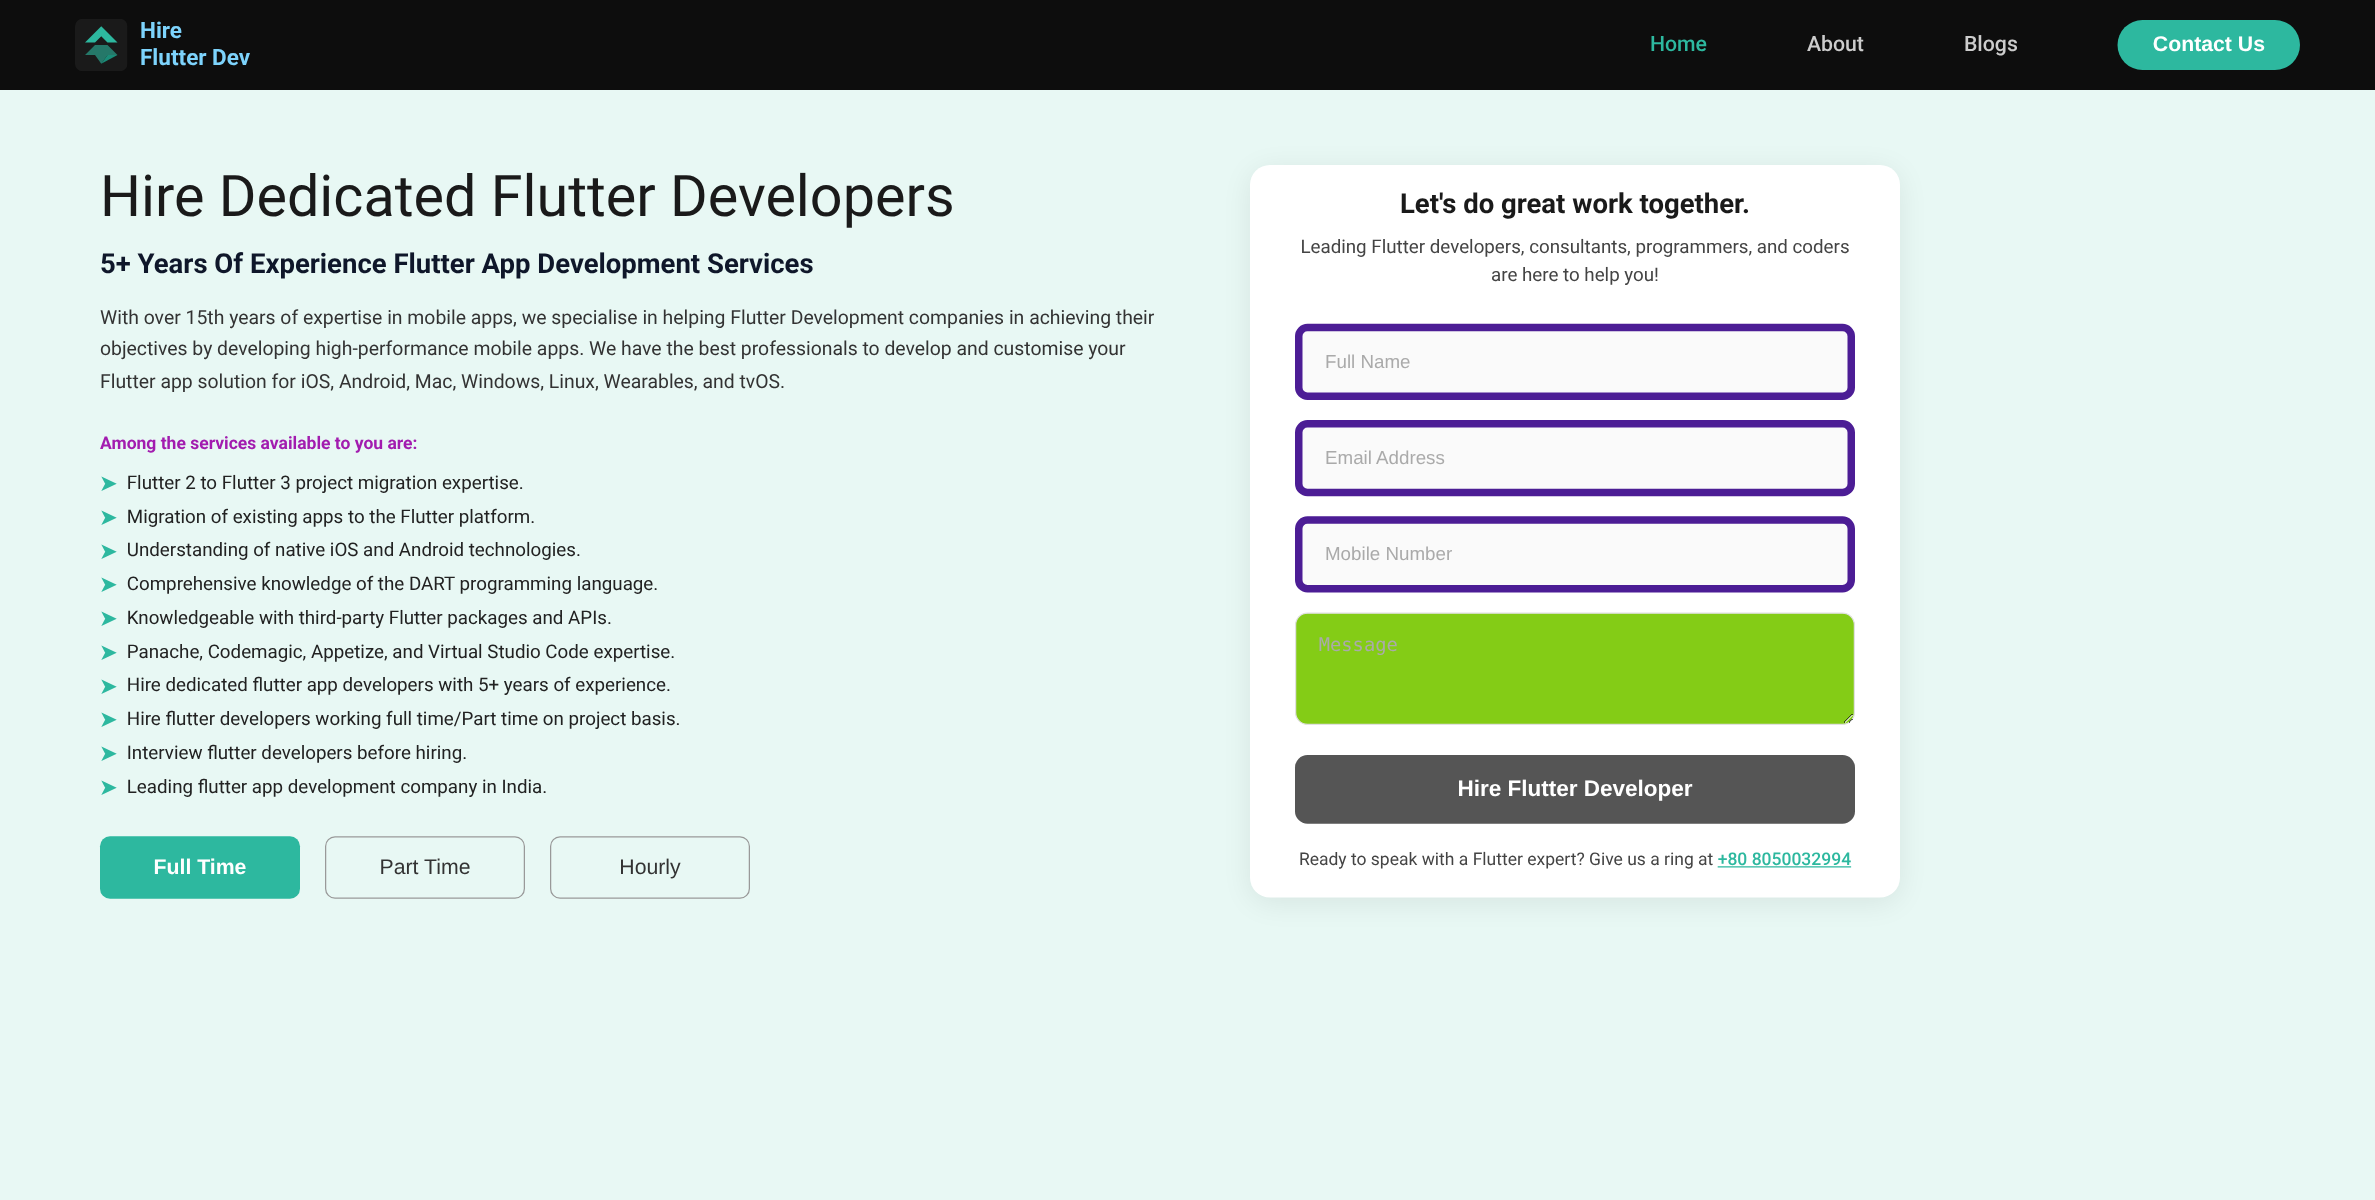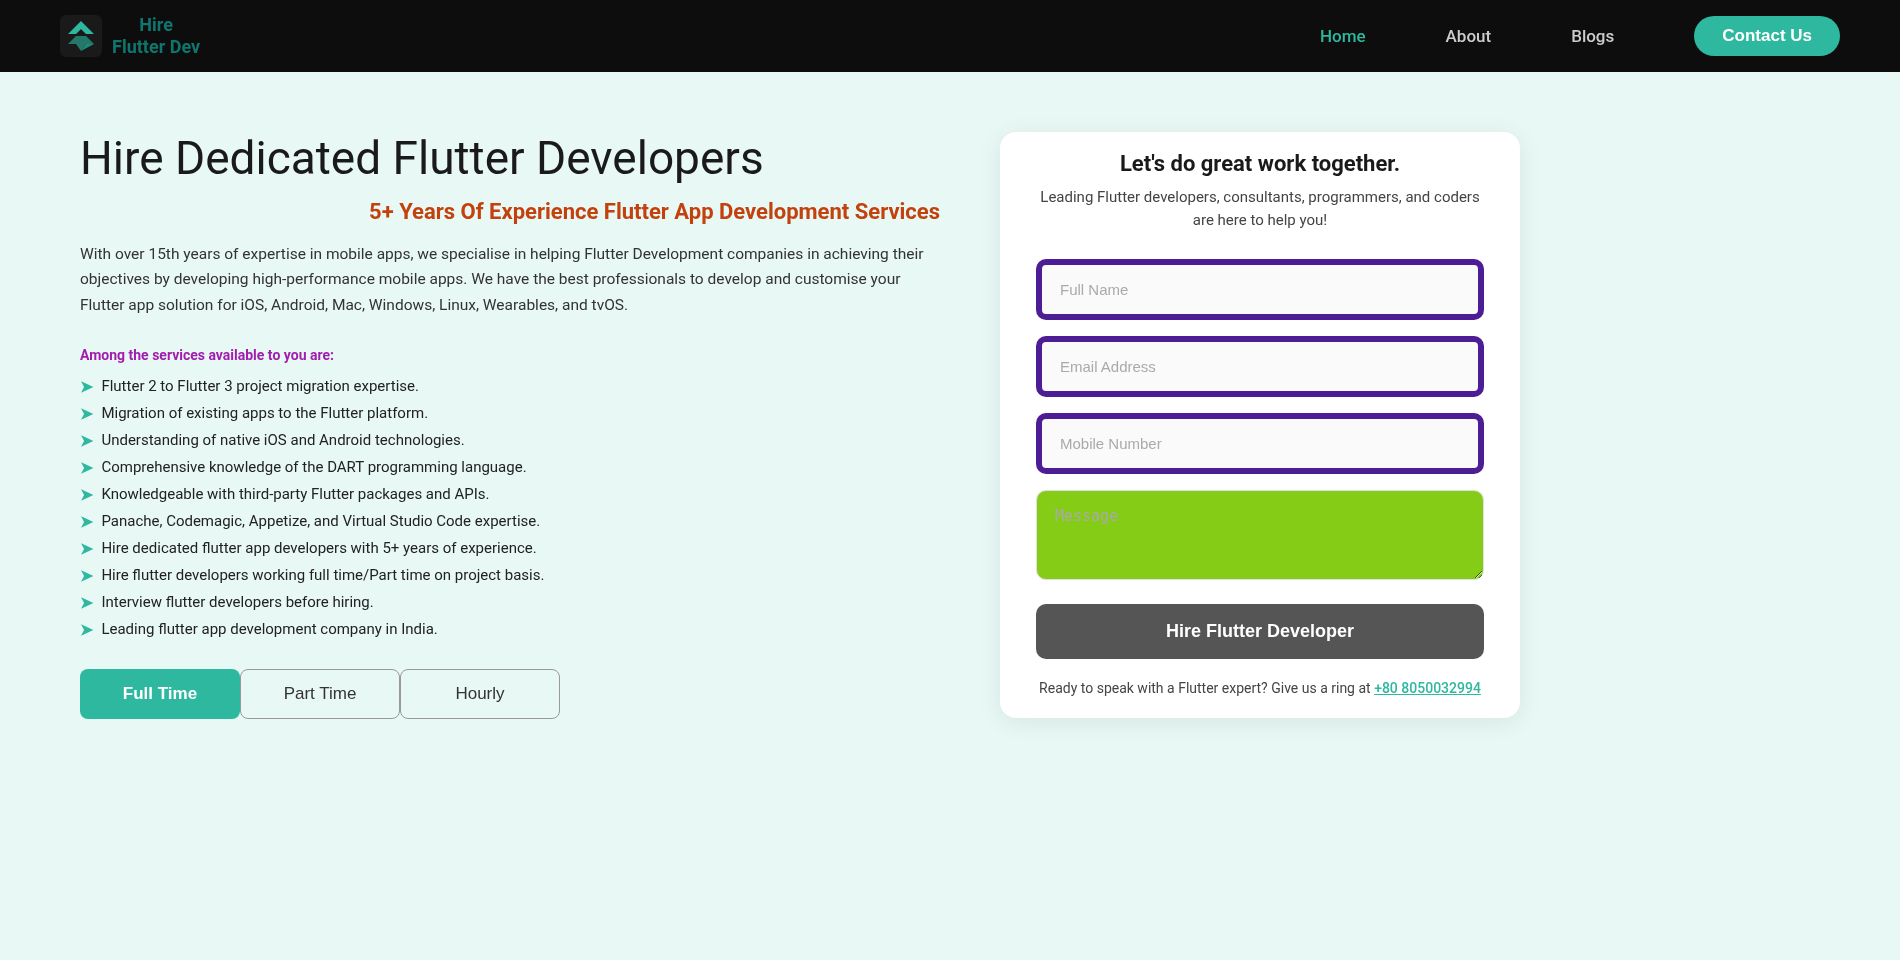--- a/index.html
+++ b/index.html
@@ -21,25 +21,24 @@
     .navbar-logo {
       display: flex;
       align-items: center;
       gap: 10px;
     }
     .logo-icon {
       width: 42px;
       height: 42px;
     }
     .logo-text {
-      color: #0f766e;
+      color: #7dd3fc;
       font-size: 18px;
       font-weight: 700;
       line-height: 1.2;
-      text-align: center;
     }
     .logo-text span {
       display: block;
     }
     .navbar-links {
       display: flex;
       align-items: center;
       gap: 80px;
     }
     .nav-link {
@@ -79,23 +78,22 @@
     .main-title {
       font-size: 46px;
       font-weight: 400;
       color: #1a1a1a;
       line-height: 1.15;
       margin-bottom: 14px;
     }
     .sub-title {
       font-size: 22px;
       font-weight: 700;
-      color: #c2410c;
+      color: #0f172a;
       margin-bottom: 18px;
-      text-align: right;
     }
     .description {
       font-size: 15.5px;
       color: #333;
       line-height: 1.65;
       margin-bottom: 28px;
     }
     .services-heading {
       font-size: 14px;
       font-weight: 700;
@@ -112,21 +110,21 @@
     }
     .chevron-icon {
       color: #2db89f;
       font-size: 16px;
       font-weight: bold;
     }
 
     
     .employment-buttons {
       display: flex;
-      gap: 0;
+      gap: 20px;
       margin-top: 30px;
     }
     .btn-fulltime {
       background-color: #2db89f;
       color: #ffffff;
       border: none;
       border-radius: 8px;
       padding: 14px 36px;
       font-size: 17px;
       font-weight: 600;

